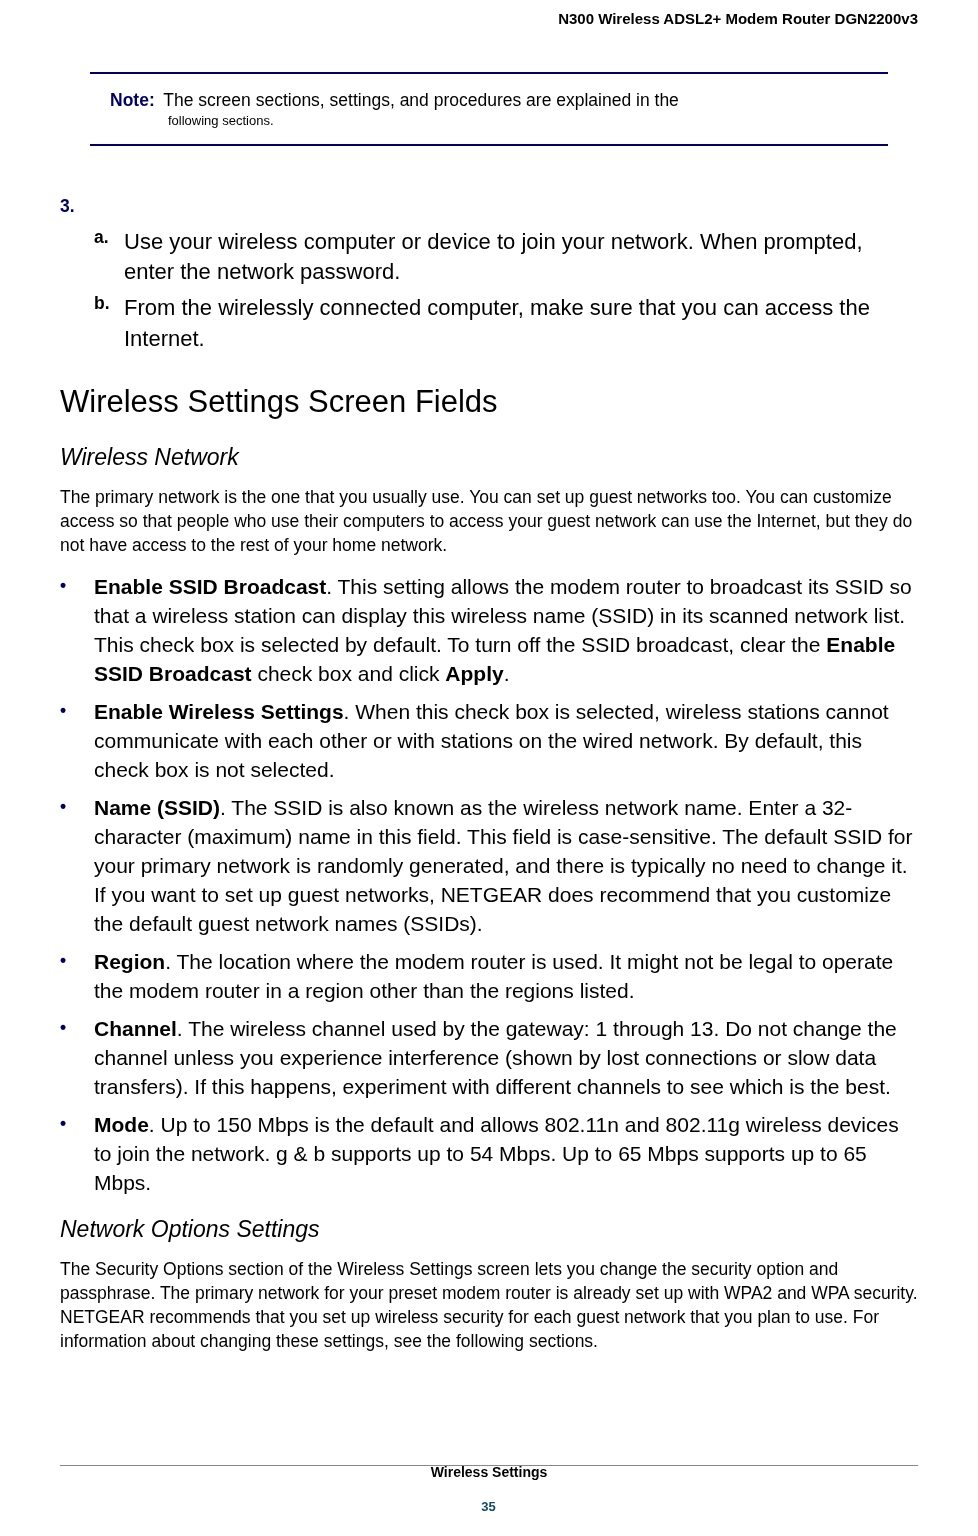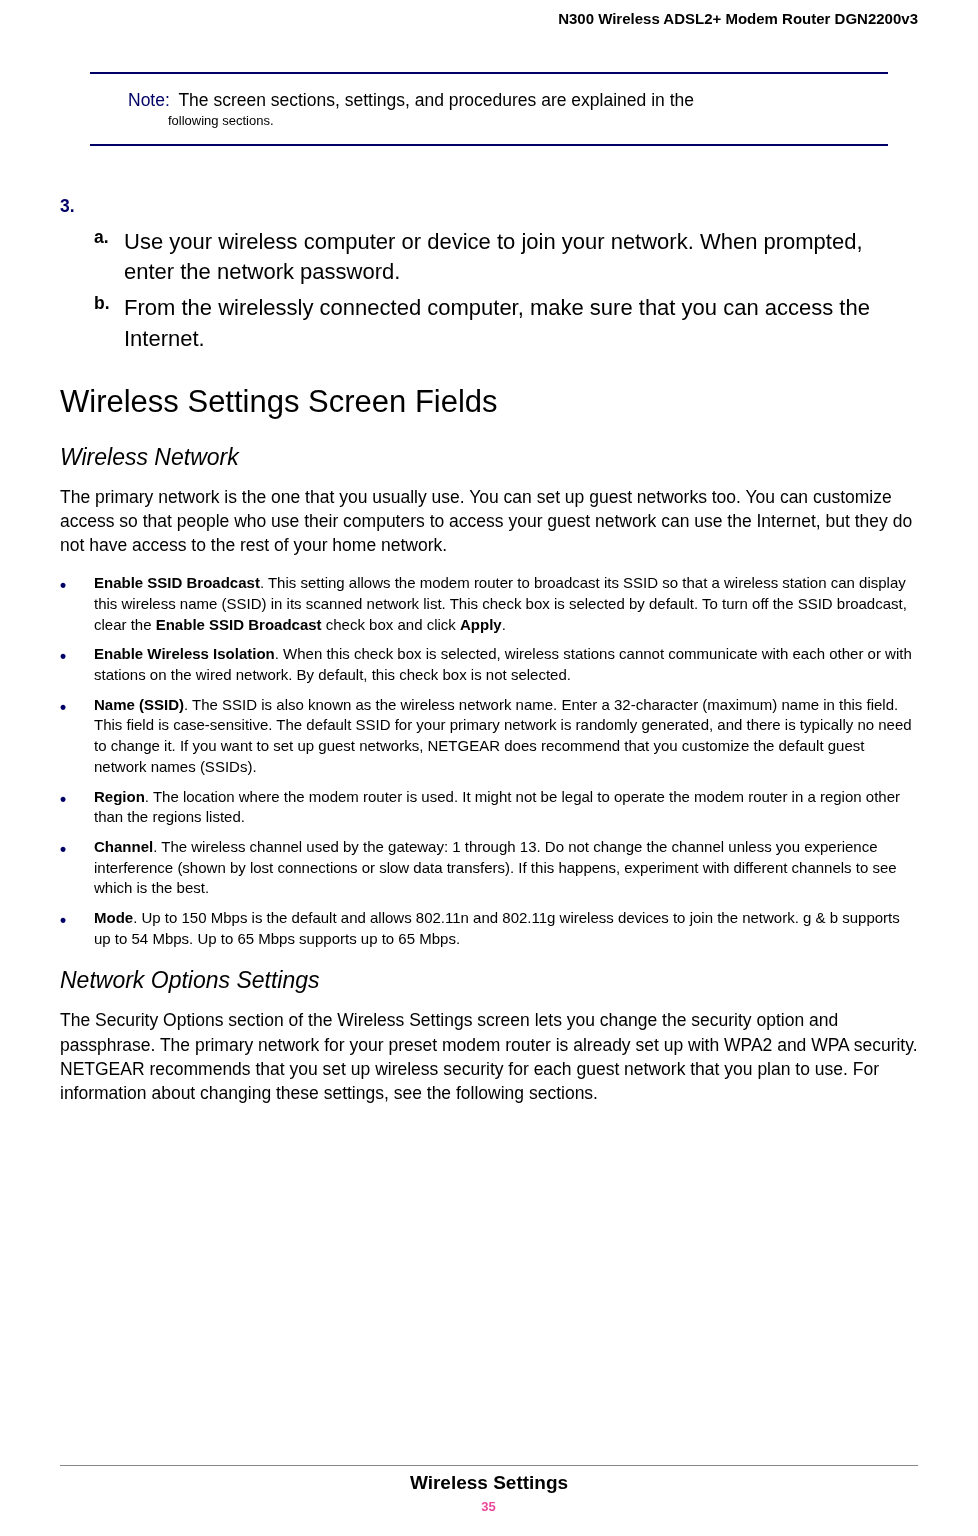--- a/index.html
+++ b/index.html
@@ -21,24 +21,23 @@
       font-size: 15px;
       margin-bottom: 45px;
     }
     .note-box {
       border-top: 2px solid #000066;
       border-bottom: 2px solid #000066;
       padding: 14px 20px 16px 20px;
       margin: 0 30px 50px 30px;
     }
     .note-label {
-      font-weight: normal;
+      font-weight: bold;
       color: #000066;
       padding-right: 4px;
-      margin-left: 18px;
     }
     .note-text {
       font-size: 17.5px;
       line-height: 1.4;
     }
     .note-continuation {
       padding-left: 58px;
       font-size: 13px;
     }
     .step-item {
@@ -98,52 +97,52 @@
       margin-bottom: 9px;
     }
     .bullet-marker {
       color: #000066;
       font-weight: bold;
       min-width: 34px;
       font-size: 17.5px;
       line-height: 1.38;
     }
     .bullet-text {
-      font-size: 15px;
+      font-size: 21px;
       line-height: 1.38;
     }
     .bold {
       font-weight: bold;
     }
     .footer-rule {
       border-top: 1px solid #888;
       margin: 0 60px;
       position: absolute;
       bottom: 70px;
       left: 0;
       right: 0;
     }
     .footer-label {
       position: absolute;
-      bottom: 42px;
+      bottom: 56px;
       left: 0;
       right: 0;
       text-align: center;
       font-weight: bold;
-      font-size: 19px;
+      font-size: 14px;
     }
     .footer-page {
       position: absolute;
       bottom: 22px;
       left: 0;
       right: 1px;
       text-align: center;
       font-weight: bold;
       font-size: 13px;
-      color: #ec4899;
+      color: #0c4a6e;
     }
   </style>
 </head>
 <body>
 
 <div class="page">
   <div class="header-title">N300 Wireless ADSL2+ Modem Router DGN2200v3</div>
 
   <div class="note-box">
     <div class="note-text">
@@ -178,21 +177,21 @@
     <div class="bullet-item">
       <div class="bullet-marker">•</div>
       <div class="bullet-text">
         <span class="bold">Enable SSID Broadcast</span><span>. This setting allows the modem router to broadcast its SSID so that a wireless station can display this wireless name (SSID) in its scanned network list. This check box is selected by default. To turn off the SSID broadcast, clear the </span><span class="bold">Enable SSID Broadcast</span><span> check box and click </span><span class="bold">Apply</span><span>.</span>
       </div>
     </div>
 
     <div class="bullet-item">
       <div class="bullet-marker">•</div>
       <div class="bullet-text">
-        <span class="bold">Enable Wireless Isolation</span><span>. When this check box is selected, wireless stations cannot communicate with each other or with stations on the wired network. By default, this check box is not selected.</span>
+        <span class="bold">Enable Wireless Settings</span><span>. When this check box is selected, wireless stations cannot communicate with each other or with stations on the wired network. By default, this check box is not selected.</span>
       </div>
     </div>
 
     <div class="bullet-item">
       <div class="bullet-marker">•</div>
       <div class="bullet-text">
         <span class="bold">Name (SSID)</span><span>. The SSID is also known as the wireless network name. Enter a 32-character (maximum) name in this field. This field is case-sensitive. The default SSID for your primary network is randomly generated, and there is typically no need to change it. If you want to set up guest networks, NETGEAR does recommend that you customize the default guest network names (SSIDs).</span>
       </div>
     </div>
 

